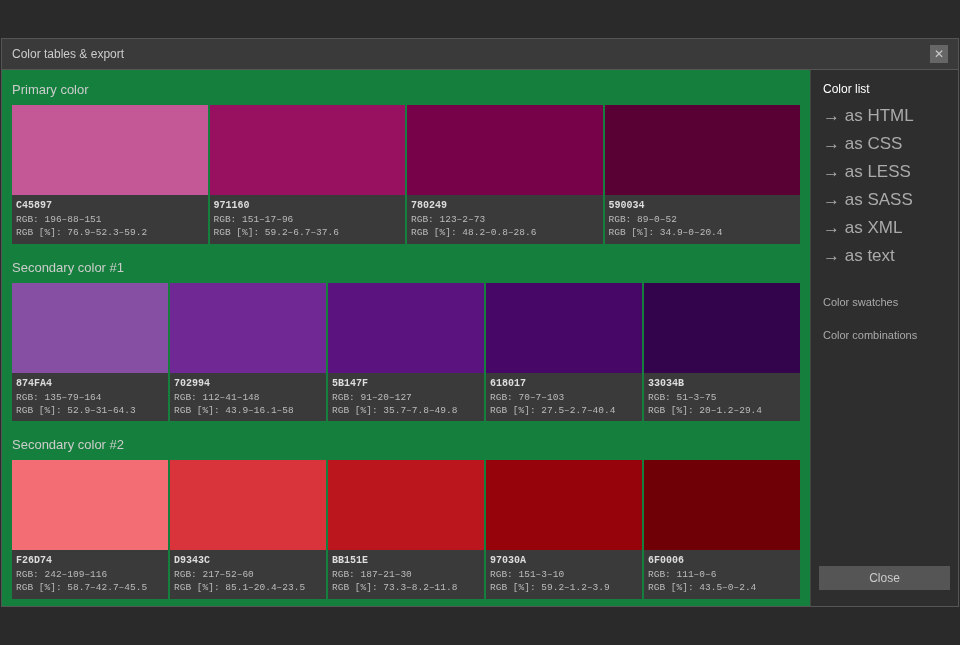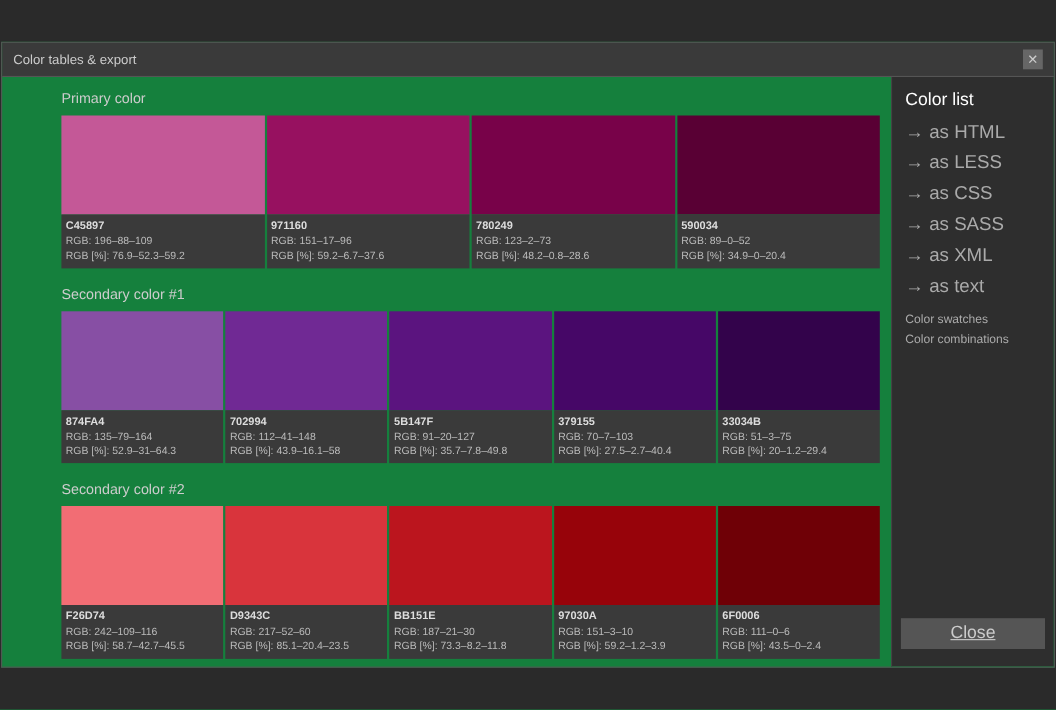--- a/index.html
+++ b/index.html
@@ -61,51 +61,52 @@
       width: 148px;
       background: #2e2e2e;
       border-left: 1px solid #444;
       display: flex;
       flex-direction: column;
       padding: 8px 0;
       flex-shrink: 0;
     }
     .sidebar-section-label {
       color: #fff;
-      font-size: 16px;
+      font-size: 12px;
       padding: 4px 12px 6px 12px;
     }
     .sidebar-item {
       padding: 4px 12px;
       color: #aaa;
       font-size: 17px;
       cursor: pointer;
     }
     .sidebar-divider {
       height: 8px;
     }
     .sidebar-link {
       color: #aaa;
       font-size: 11px;
       padding: 3px 12px;
       cursor: pointer;
       display: block;
+      margin-top: 15px;
     }
     .color-section {
       margin-bottom: 16px;
-      margin-left: 44px;
     }
     .section-title {
       color: #ccc;
       font-size: 13px;
       margin-bottom: 8px;
     }
     .color-row {
       display: flex;
       gap: 2px;
+      font-family: Liberation Mono, monospace;
     }
     .color-cell {
       flex: 1;
       display: flex;
       flex-direction: column;
     }
     .color-swatch {
       height: 90px;
       width: 100%;
     }
@@ -125,43 +126,42 @@
       margin-top: auto;
       padding: 8px 8px;
     }
     .close-btn {
       width: 100%;
       padding: 5px 0;
       background: #555;
       color: #ccc;
       border: none;
       cursor: pointer;
-      font-size: 16px;
-      text-decoration: underline;
+      font-size: 12px;
     }
   </style>
 </head>
 <body>
 
 <div class="dialog">
   <div class="title-bar">
     <span class="title-bar-text">Color tables &amp; export</span>
     <button class="close-x">✕</button>
   </div>
   <div class="dialog-body">
     <div class="main-area">
 
     <div class="color-section">
           <div class="section-title">Primary color</div>
           <div class="color-row">
             <div class="color-cell">
               <div class="color-swatch" style="background-color: rgb(196, 88, 151);"></div>
               <div class="color-info">
                 <div class="color-hex">C45897</div>
-                <div>RGB: 196–88–109</div>
+                <div>RGB: 196–88–151</div>
                 <div>RGB [%]: 76.9–52.3–59.2</div>
               </div>
             </div>
             <div class="color-cell">
               <div class="color-swatch" style="background-color: rgb(151, 17, 96);"></div>
               <div class="color-info">
                 <div class="color-hex">971160</div>
                 <div>RGB: 151–17–96</div>
                 <div>RGB [%]: 59.2–6.7–37.6</div>
               </div>
@@ -207,21 +207,21 @@
               <div class="color-swatch" style="background-color: rgb(91, 20, 127);"></div>
               <div class="color-info">
                 <div class="color-hex">5B147F</div>
                 <div>RGB: 91–20–127</div>
                 <div>RGB [%]: 35.7–7.8–49.8</div>
               </div>
             </div>
             <div class="color-cell">
               <div class="color-swatch" style="background-color: rgb(70, 7, 103);"></div>
               <div class="color-info">
-                <div class="color-hex">379155</div>
+                <div class="color-hex">618017</div>
                 <div>RGB: 70–7–103</div>
                 <div>RGB [%]: 27.5–2.7–40.4</div>
               </div>
             </div>
             <div class="color-cell">
               <div class="color-swatch" style="background-color: rgb(51, 3, 75);"></div>
               <div class="color-info">
                 <div class="color-hex">33034B</div>
                 <div>RGB: 51–3–75</div>
                 <div>RGB [%]: 20–1.2–29.4</div>
@@ -271,22 +271,22 @@
                 <div>RGB: 111–0–6</div>
                 <div>RGB [%]: 43.5–0–2.4</div>
               </div>
             </div>
           </div>
         </div>
       </div>
     <div class="sidebar">
       <div class="sidebar-section-label">Color list</div>
       <div class="sidebar-item">→  as HTML</div>
+      <div class="sidebar-item">→  as CSS</div>
       <div class="sidebar-item">→  as LESS</div>
-      <div class="sidebar-item">→  as CSS</div>
       <div class="sidebar-item">→  as SASS</div>
       <div class="sidebar-item">→  as XML</div>
       <div class="sidebar-item">→  as text</div>
       <div class="sidebar-divider"></div>
       <div class="sidebar-link">Color swatches</div>
       <div class="sidebar-link">Color combinations</div>
       <div class="sidebar-bottom">
         <button class="close-btn">Close</button>
       </div>
     </div>

